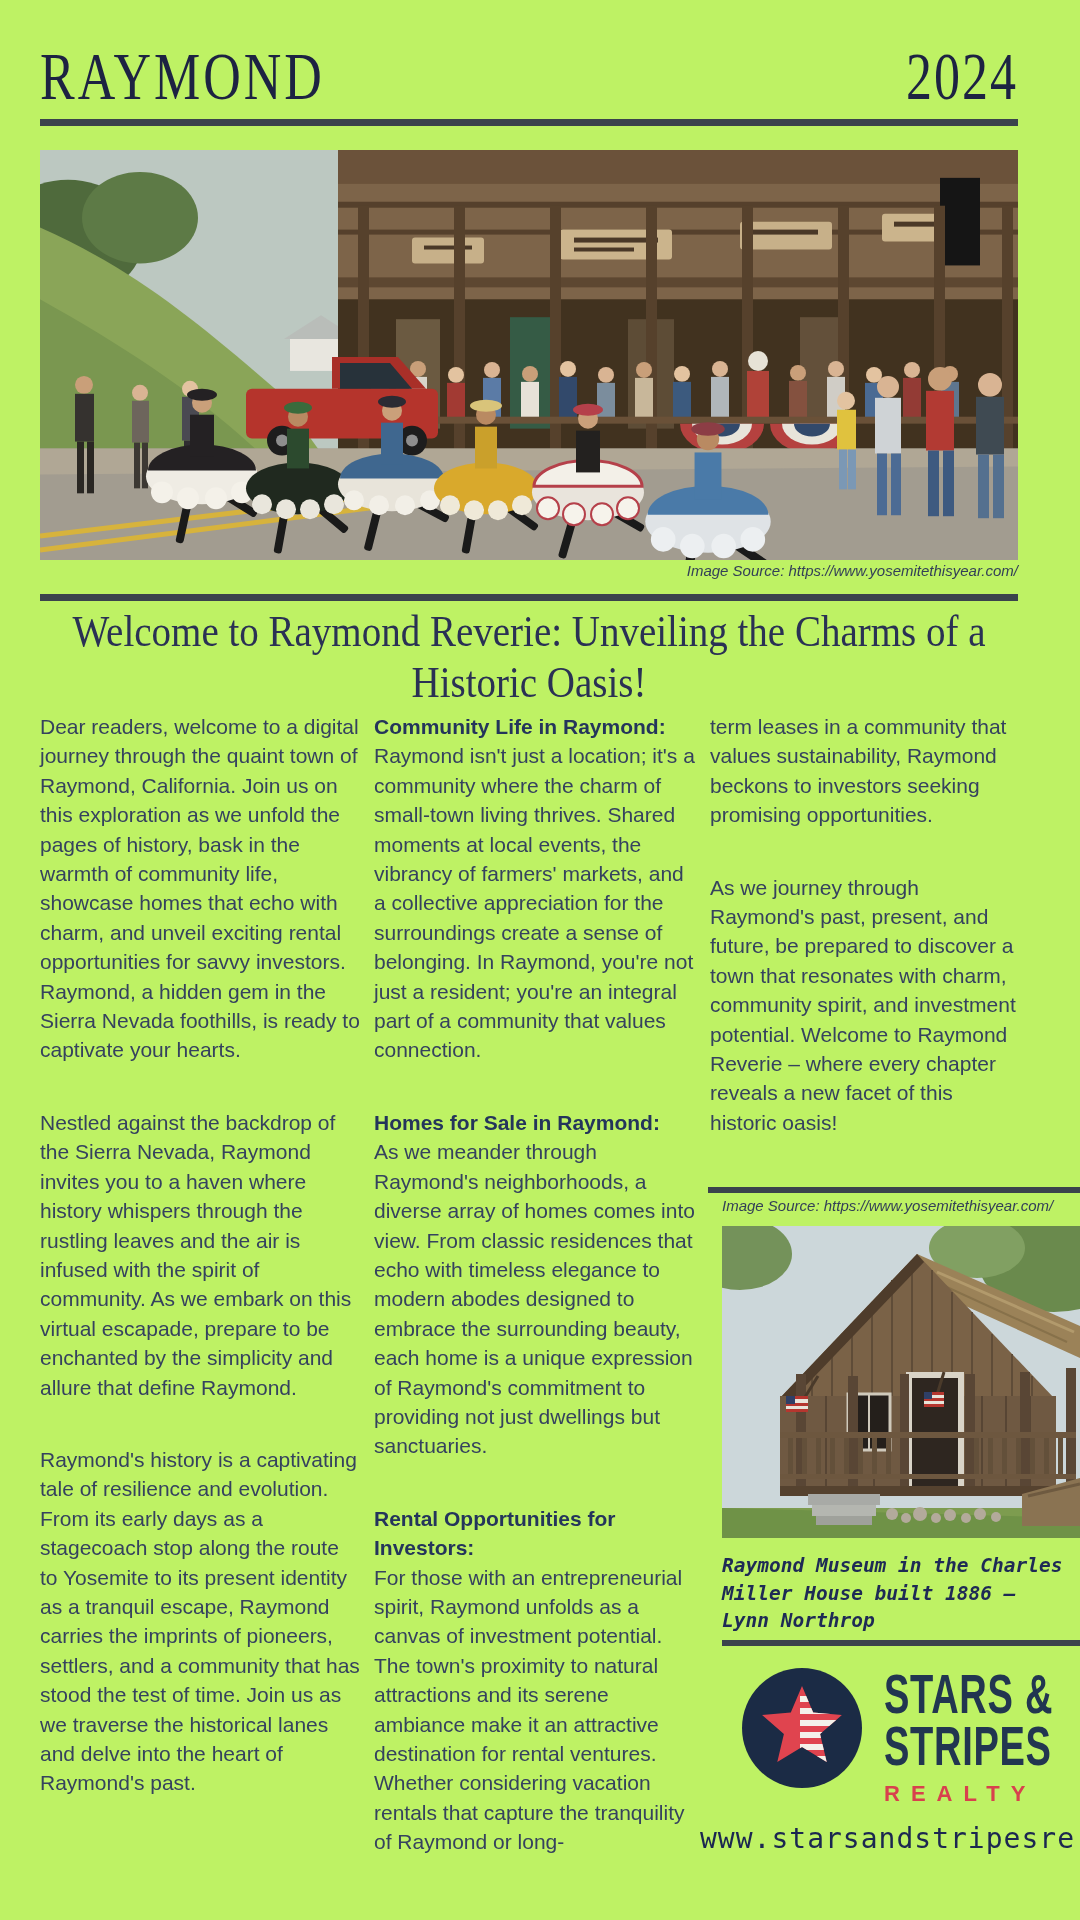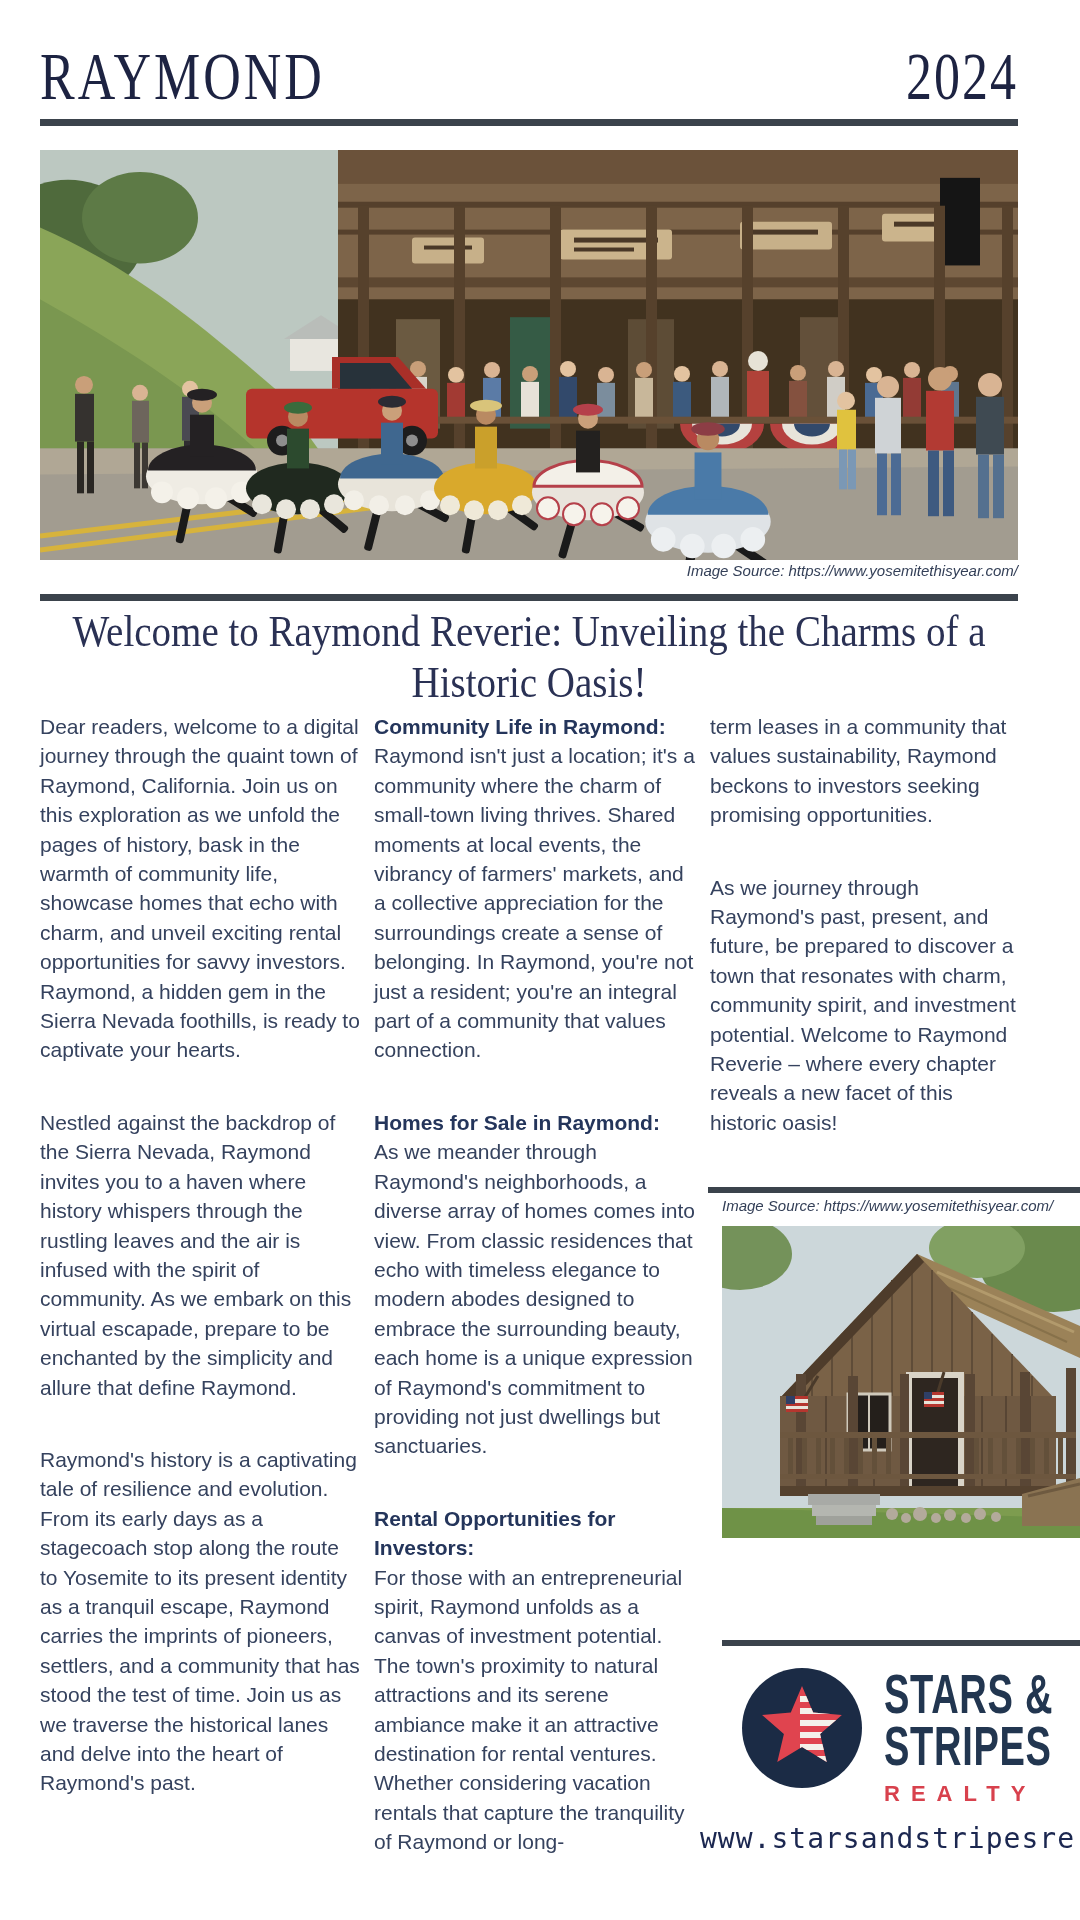--- a/index.html
+++ b/index.html
@@ -1,18 +1,18 @@
 <!DOCTYPE html>
 <html><head>
 <meta charset="utf-8">
 <style>
   html,body{margin:0;padding:0;background:#d8d8d2;}
   .page{
     position:relative;width:1080px;height:1920px;margin:0 auto;
-    background:#ffffff;overflow:hidden;
+    background:#bef264;overflow:hidden;
     font-family:"Liberation Sans",sans-serif;color:#35425e;
   }
   
   .masthead-title{
     position:absolute;left:40px;top:38px;
     font-family:"Liberation Serif",serif;font-size:52px;letter-spacing:3px;
     color:#1d2342;transform:scale(1,1.3);transform-origin:left top;white-space:nowrap;
   }
   .masthead-year{
     position:absolute;right:62px;top:38px;
@@ -445,20 +445,21 @@
           <circle cx="244" cy="292" r="5"></circle>
         <circle cx="258" cy="288" r="6"></circle>
           <circle cx="274" cy="291" r="5"></circle>
       </g>
 
       <polygon points="300,268 358,252 358,300 300,300" fill="#8a7352"></polygon>
       <line x1="306" y1="270" x2="358" y2="258" stroke="#6e5a40" stroke-width="3"></line>
     </svg>
   </div>
 
+  <div class="museum-caption">Raymond Museum in the Charles Miller House built 1886 — Lynn Northrop</div>
   <div class="rule rule-d"></div>
 
   <div class="logo-mark">
     <svg viewBox="0 0 124 124">
       <circle cx="62" cy="62" r="60" fill="#1b2b45"></circle>
       <defs>
         <clipPath id="starClip">
           <path d="M62,20 L73.2,46.6 L101.9,49 L80.1,67.9 L86.7,96 L62,81 L37.3,96 L43.9,67.9 L22.1,49 L50.8,46.6 Z"></path>
         </clipPath>
       </defs>

